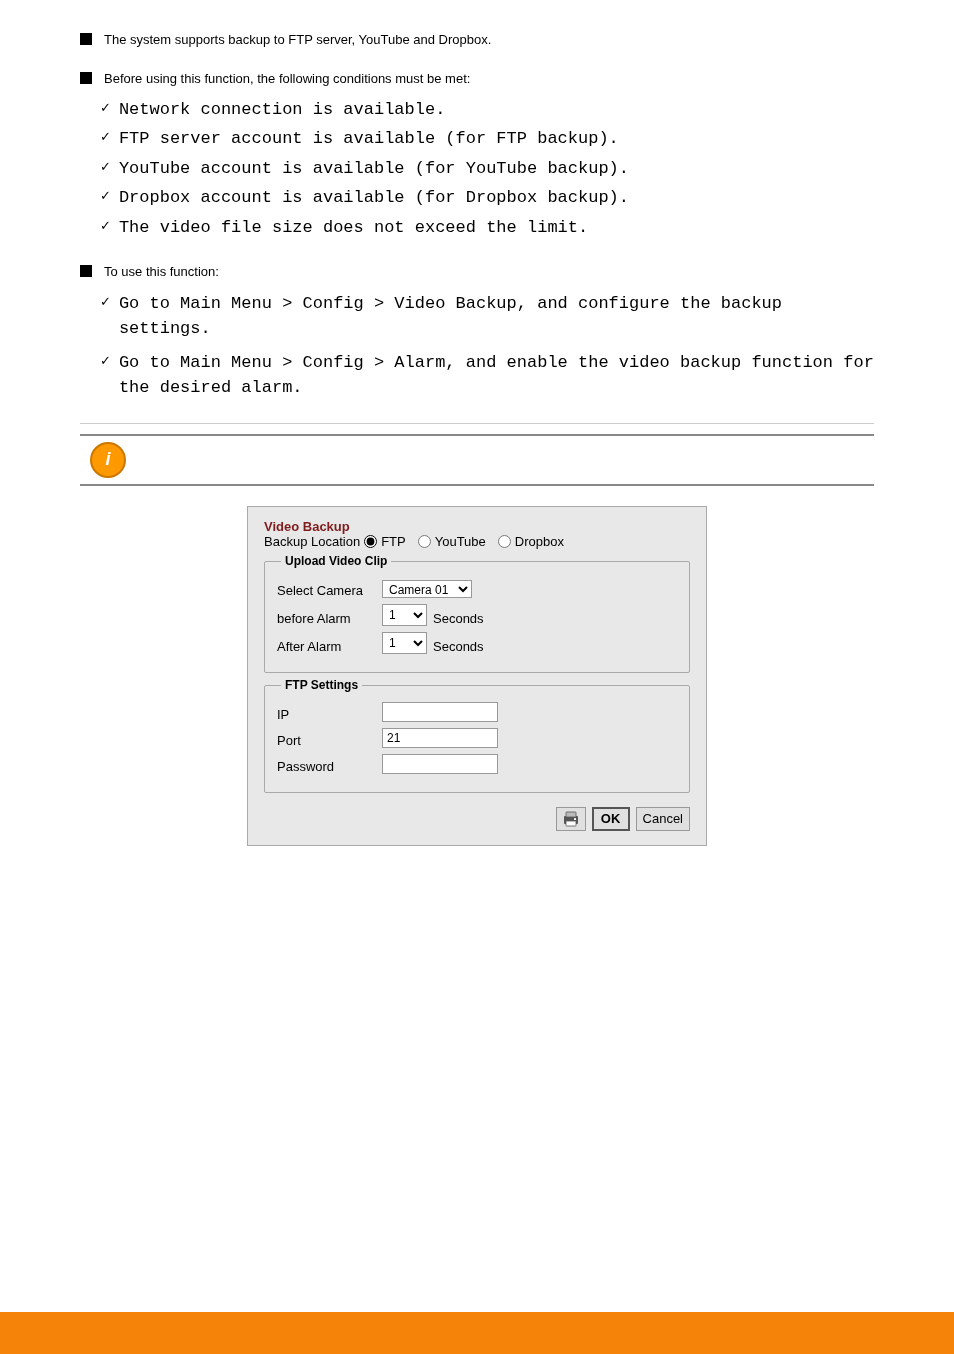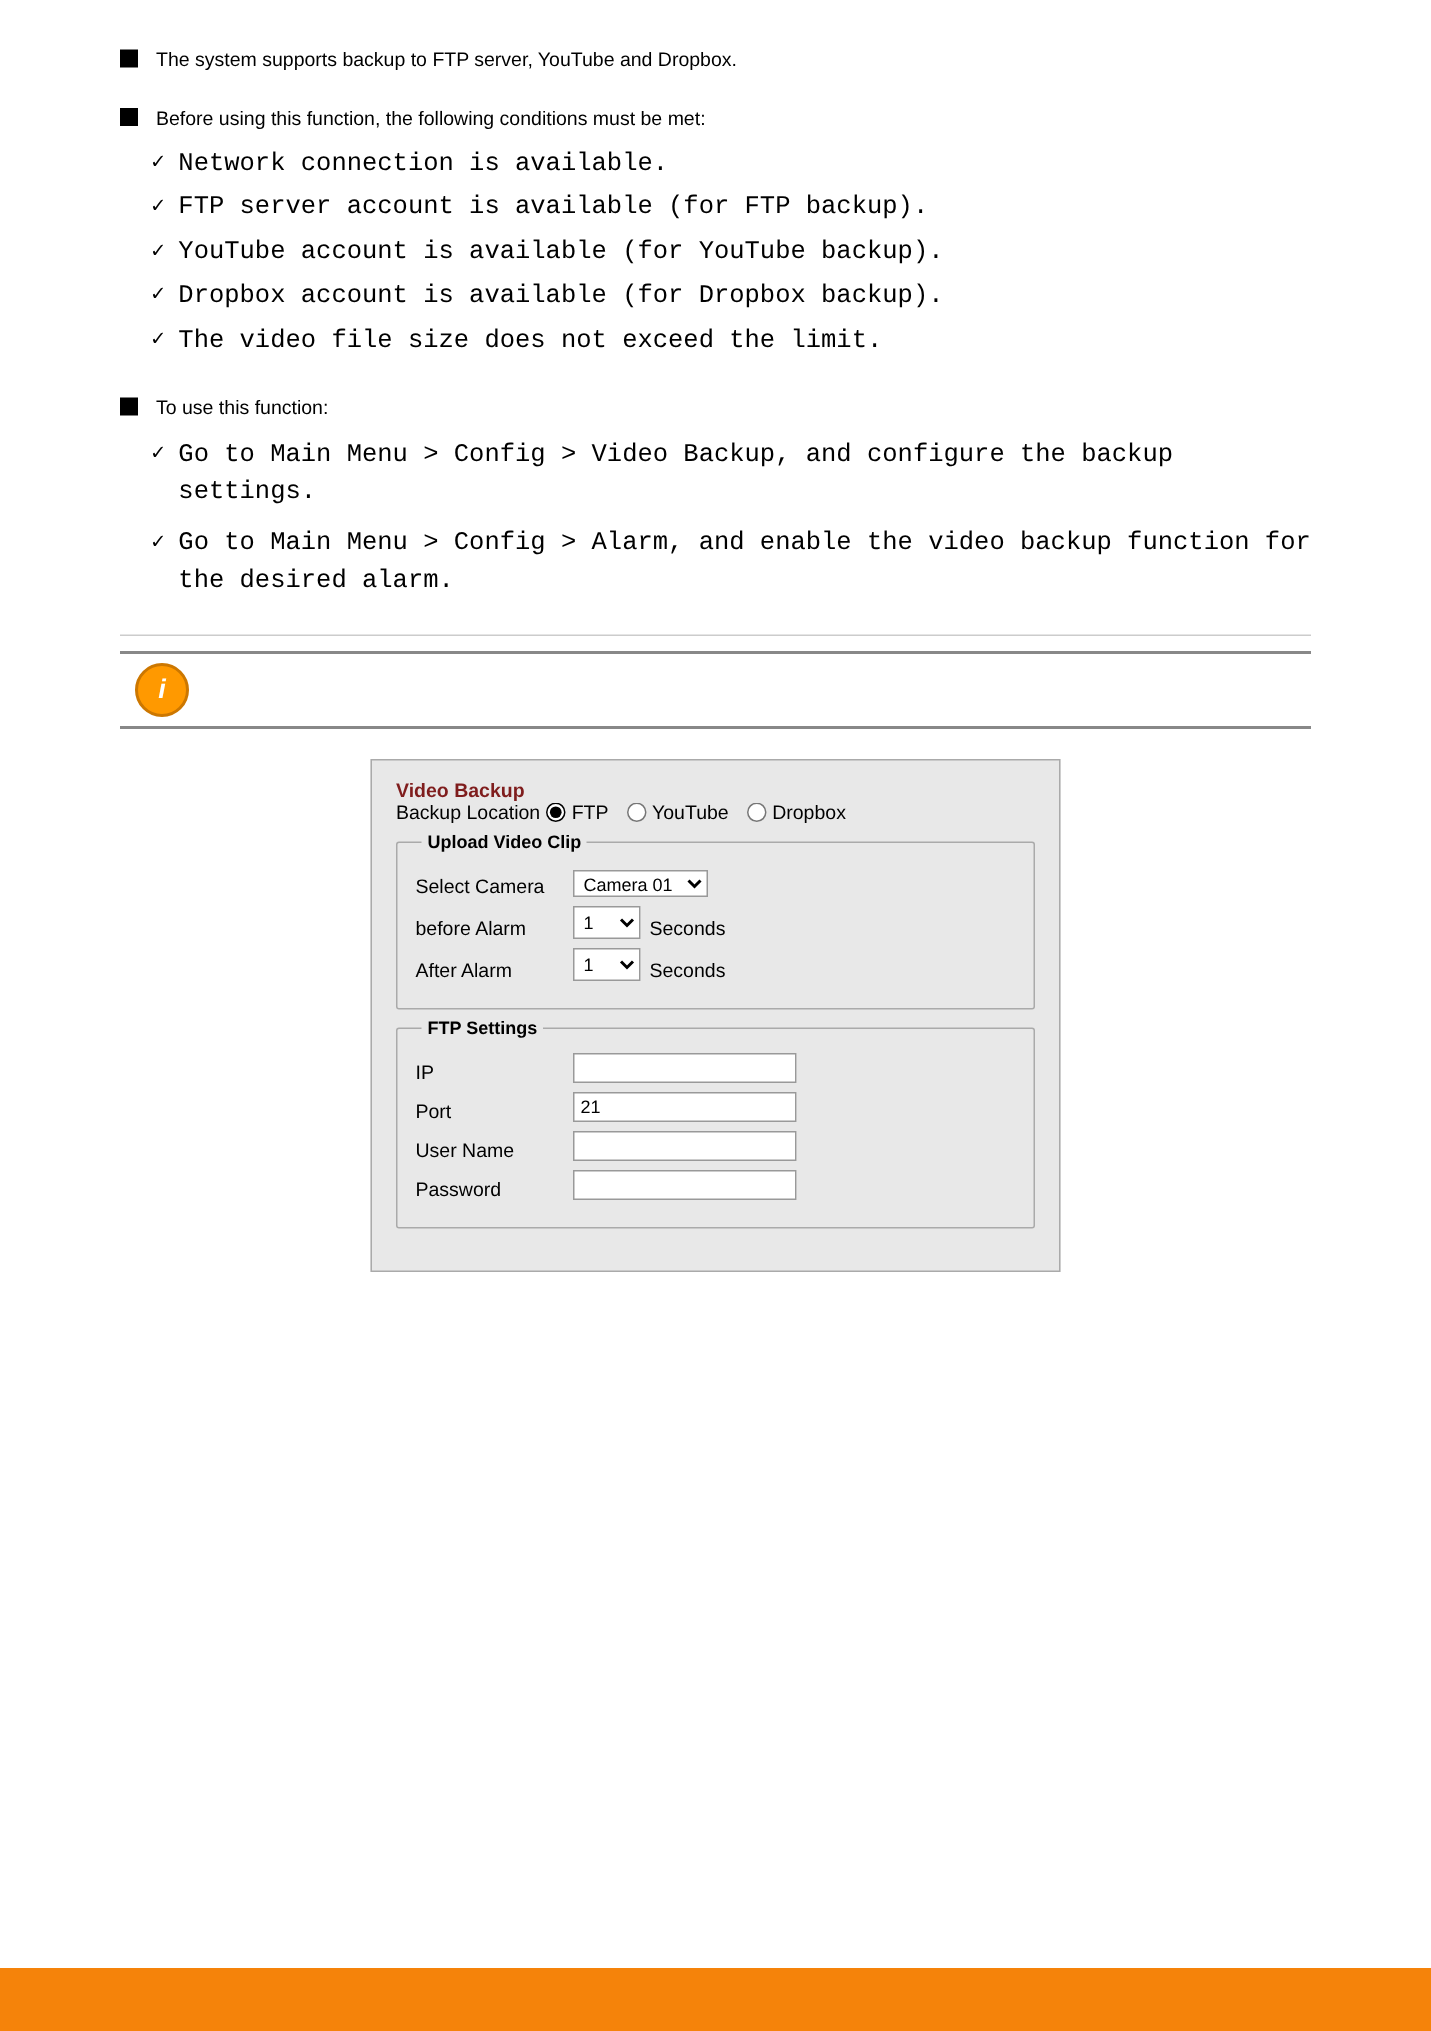--- a/index.html
+++ b/index.html
@@ -216,21 +216,21 @@
       background: #e8e8e8;
       margin-bottom: 14px;
     }
 
     .ftp-input {
       font-size: 12px;
       padding: 1px 4px;
       border: 1px solid #999;
       background: #fff;
       height: 20px;
-      width: 149px;
+      width: 116px;
     }
 
     
     .dialog-buttons {
       display: flex;
       justify-content: flex-end;
       align-items: center;
       gap: 6px;
     }
 
@@ -412,30 +412,39 @@
         <div class="form-row" style="margin-top: 8px;">
           <span class="form-label">IP</span>
           <input type="text" class="ftp-input" value="" style="">
         </div>
 
         <div class="form-row">
           <span class="form-label">Port</span>
           <input type="text" class="ftp-input" value="21" style="">
         </div>
 
-        <div class="form-row">
-          <span class="form-label">User Name</span>
-          <input type="text" class="ftp-input" value="" style="">
-        </div>
 
         <div class="form-row">
           <span class="form-label">Password</span>
           <input type="password" class="ftp-input" value="" style="">
         </div>
       </div>
 
+      <div class="dialog-buttons">
+        <div class="btn-icon">
+
+          <svg width="18" height="16" viewBox="0 0 18 16" fill="none" xmlns="http://www.w3.org/2000/svg">
+            <rect x="2" y="5" width="14" height="8" rx="1" fill="#555"></rect>
+            <rect x="4" y="1" width="10" height="5" rx="0.5" fill="#bbb" stroke="#555" stroke-width="0.8"></rect>
+            <rect x="4" y="10" width="10" height="5" rx="0.5" fill="#fff" stroke="#555" stroke-width="0.8"></rect>
+            <rect x="12" y="7" width="2" height="2" rx="0.5" fill="#fff"></rect>
+          </svg>
+        </div>
+        <button class="btn-ok">OK</button>
+        <button class="btn-cancel">Cancel</button>
+      </div>
 
     </div>
   </div>
 
 </div>
 
 <div class="orange-footer"></div>
 
 </body></html>

